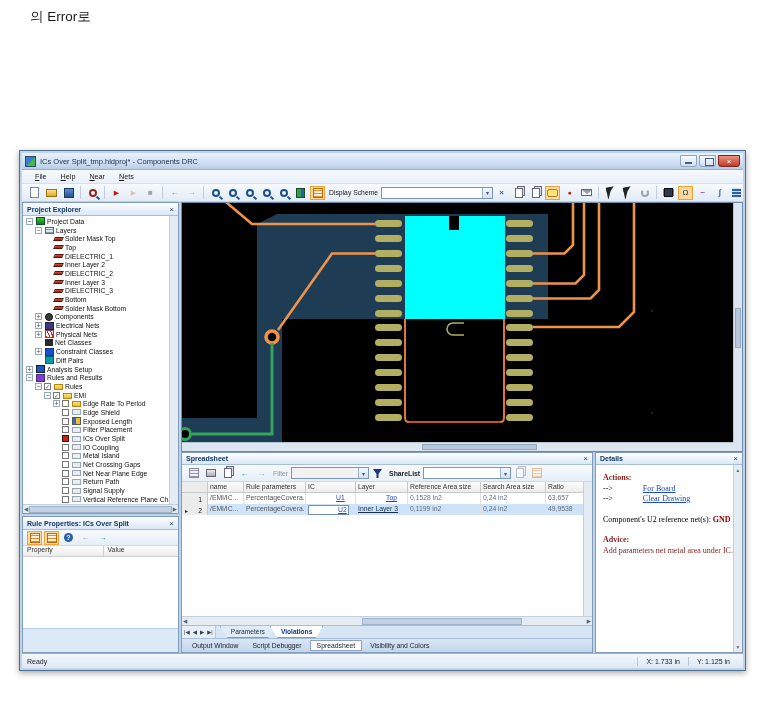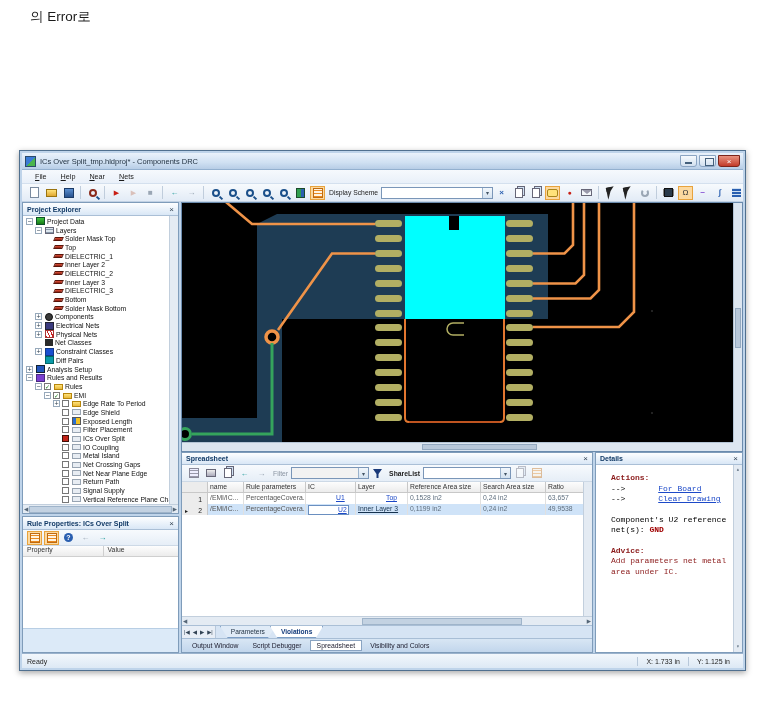--- a/index.html
+++ b/index.html
@@ -136,21 +136,21 @@
   .ss-hthumb{width:160px;height:7px;background:#c3d2e2;border:1px solid #9fb4ca;margin-left:110px;}
   .tabstrip{height:13px;flex:none;background:#d6e4f4;border-top:1px solid #aabfd6;display:flex;align-items:stretch;font-size:6.6px;}
   .navbtns{display:flex;align-items:center;background:#e8eef6;border-right:1px solid #b8c8da;padding:0 2px;gap:3px;color:#345;font-size:5.5px;}
   .tab{display:flex;align-items:center;padding:0 10px;background:#e0ebf7;border:1px solid #7a9cc4;border-top:none;clip-path:polygon(0 0,100% 0,86% 100%,14% 100%);margin-left:-6px;color:#234;}
   .tab.active{background:#fff;font-weight:bold;color:#123a7a;z-index:2;}
   .botbar{height:14px;flex:none;background:linear-gradient(#d8e6f4,#c2d6ec);border-top:1px solid #a8bed6;display:flex;align-items:center;font-size:6.8px;color:#223;gap:2px;padding-left:4px;}
   .botbar .bt{padding:1px 6px;}
   .botbar .bt.active{background:#fff;border:1px solid #8aa4c2;}
 
   
-  .dt-body{flex:1;position:relative;background:#fff;font-family:Liberation Mono, monospace;font-size:8px;line-height:10.5px;padding:8px 15px;color:#000;overflow:hidden;}
+  .dt-body{flex:1;position:relative;background:#fff;font-family:Liberation Serif, serif;font-size:8px;line-height:10.5px;padding:8px 7px;color:#000;overflow:hidden;}
   .dred{color:#8b1a1a;font-weight:bold;}
   .dred-n{color:#8b1a1a;}
   .gnd{color:#a00000;font-weight:bold;}
   .dt-vscroll{position:absolute;right:0;top:0;bottom:0;width:9px;background:#e4ebf3;border-left:1px solid #c2cfdd;display:flex;flex-direction:column;justify-content:space-between;align-items:center;font-size:5.5px;color:#567;}
 
   .statusbar{height:15px;flex:none;display:flex;align-items:center;background:linear-gradient(#f2f7fc,#dde9f5);border-top:1px solid #9ab2cc;font-size:7px;color:#222;padding:0 5px;}
   .sb-right{margin-left:auto;display:flex;}
   .sb-cell{border-left:1px solid #b8c8da;padding:1px 8px;}
 </style>
 </head>

